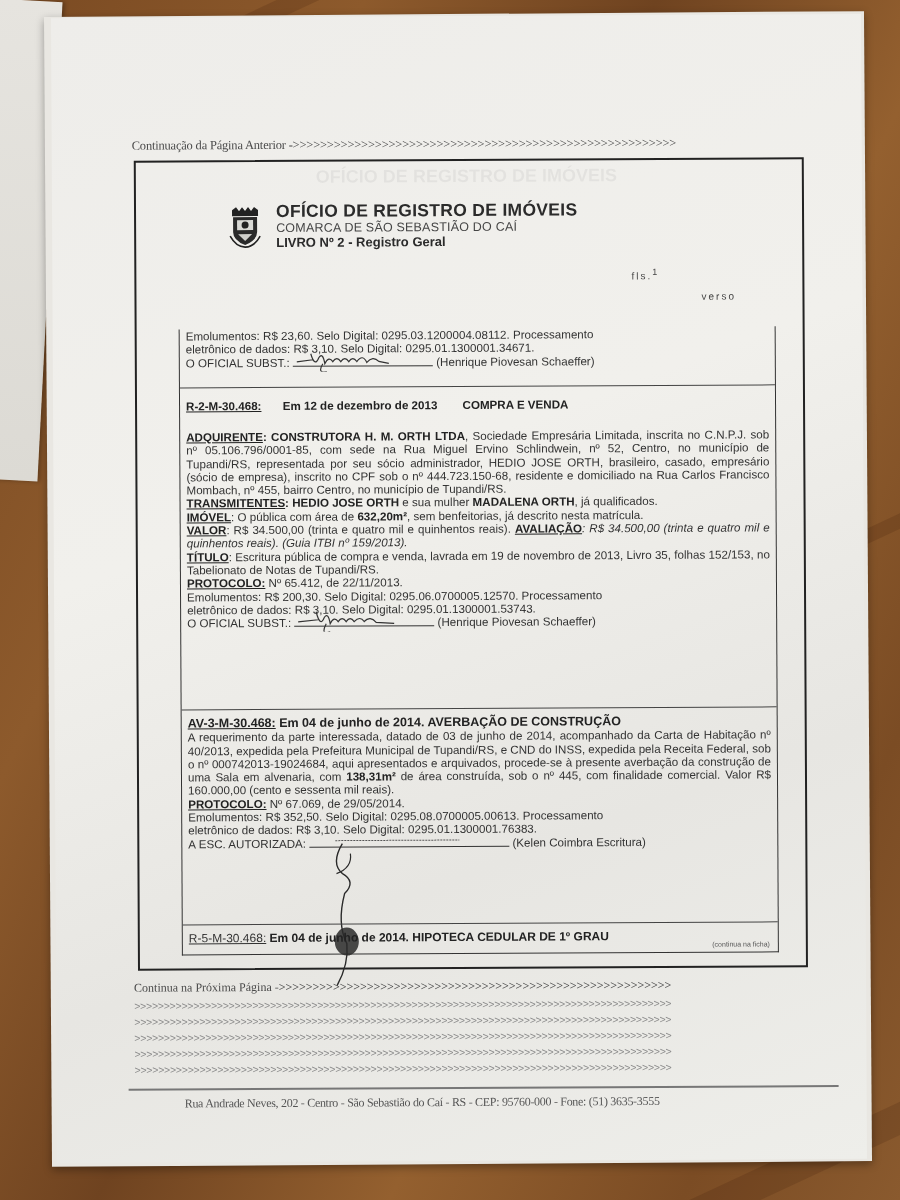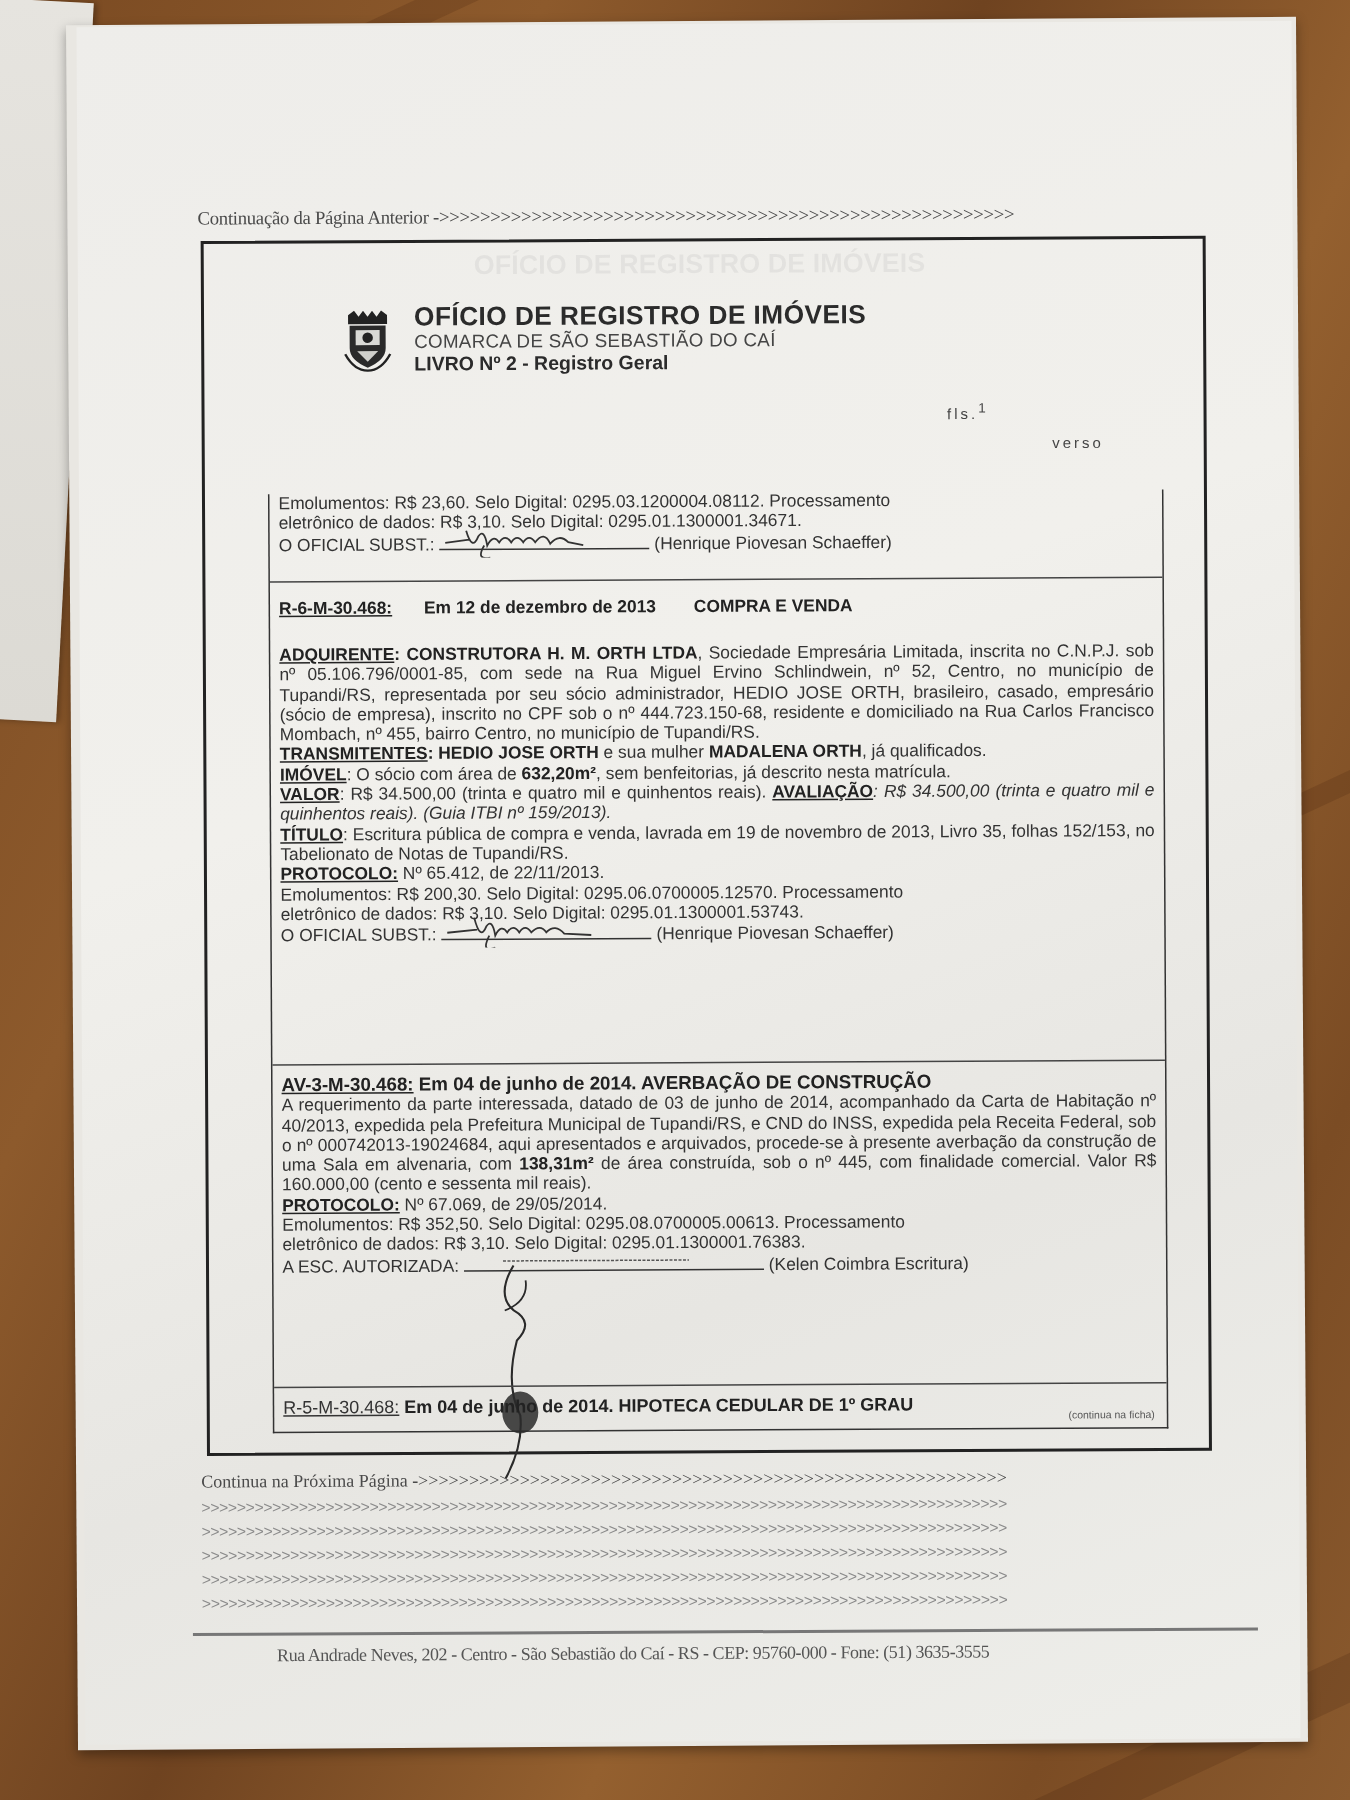--- a/index.html
+++ b/index.html
@@ -115,29 +115,29 @@
                 <path d="M4 12 L20 10 M18 4 Q22 18 26 8 Q30 2 32 14 Q36 6 40 12 Q44 6 48 12 Q52 6 56 12 Q60 6 64 12 Q70 4 74 13 Q80 6 86 12 L96 14 M30 14 Q24 24 34 22" stroke="#333" stroke-width="1.2" fill="none"></path>
               </svg>
           </span>
           <span>(Henrique Piovesan Schaeffer)</span>
         </div>
       </div>
 
       <div class="sep" style="top:58px;"></div>
 
       <div class="blk txt" style="top:70px;">
-        <b class="u">R-6-M-30.468:</b>
+        <b class="u">R-2-M-30.468:</b>
         <b style="margin-left:18px;">Em 12 de dezembro de 2013</b>
         <b style="margin-left:22px;">COMPRA E VENDA</b>
       </div>
 
       <div class="blk txt" style="top:101px;">
         <span><b class="u">ADQUIRENTE</b><b>: </b><b>CONSTRUTORA H. M. ORTH LTDA</b><span>, Sociedade Empresária Limitada, inscrita no C.N.P.J. sob nº 05.106.796/0001-85, com sede na Rua Miguel Ervino Schlindwein, nº 52, Centro, no município de Tupandi/RS, representada por seu sócio administrador, HEDIO JOSE ORTH, brasileiro, casado, empresário (sócio de empresa), inscrito no CPF sob o nº 444.723.150-68, residente e domiciliado na Rua Carlos Francisco Mombach, nº 455, bairro Centro, no município de Tupandi/RS.</span></span><br>
         <span><b class="u">TRANSMITENTES</b><b>: </b><b>HEDIO JOSE ORTH</b><span> e sua mulher </span><b>MADALENA ORTH</b><span>, já qualificados.</span></span><br>
-        <span><b class="u">IMÓVEL</b><span>: O sócio com área de </span><b>632,20m²</b><span>, sem benfeitorias, já descrito nesta matrícula.</span></span><br>
+        <span><b class="u">IMÓVEL</b><span>: O pública com área de </span><b>632,20m²</b><span>, sem benfeitorias, já descrito nesta matrícula.</span></span><br>
         <span><b class="u">VALOR</b><span>: R$ 34.500,00 (trinta e quatro mil e quinhentos reais).</span> <b class="u">AVALIAÇÃO</b><i>: R$ 34.500,00 (trinta e quatro mil e quinhentos reais). (Guia ITBI nº 159/2013).</i></span><br>
         <span><b class="u">TÍTULO</b><span>: Escritura pública de compra e venda, lavrada em 19 de novembro de 2013, Livro 35, folhas 152/153, no Tabelionato de Notas de Tupandi/RS.</span></span><br>
         <span><b class="u">PROTOCOLO:</b><span> Nº 65.412, de 22/11/2013.</span></span><br>
         <span>Emolumentos: R$ 200,30. Selo Digital: 0295.06.0700005.12570. Processamento</span><br>
         <span>eletrônico de dados: R$ 3,10. Selo Digital: 0295.01.1300001.53743.</span><br>
         <span>
           <span>O OFICIAL SUBST.:</span>
           <span class="sig">
             <svg width="140" height="22" viewBox="0 0 140 22">
                 <path d="M4 12 L24 10 M22 2 Q26 18 30 8 Q34 2 36 14 Q40 6 44 12 Q48 6 52 12 Q56 6 60 12 Q66 6 70 12 Q76 6 82 13 L100 14 M32 14 Q26 26 36 22" stroke="#333" stroke-width="1.2" fill="none"></path>

